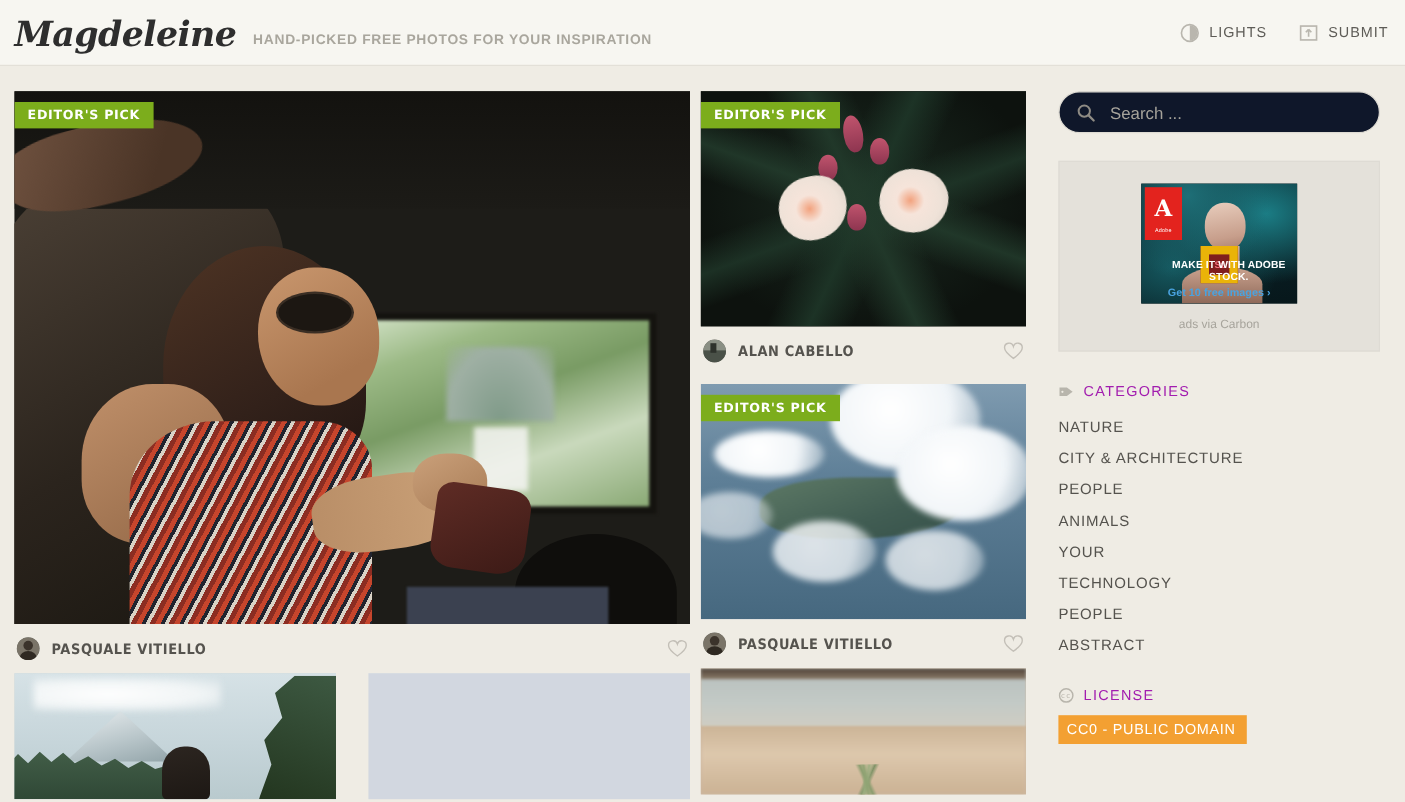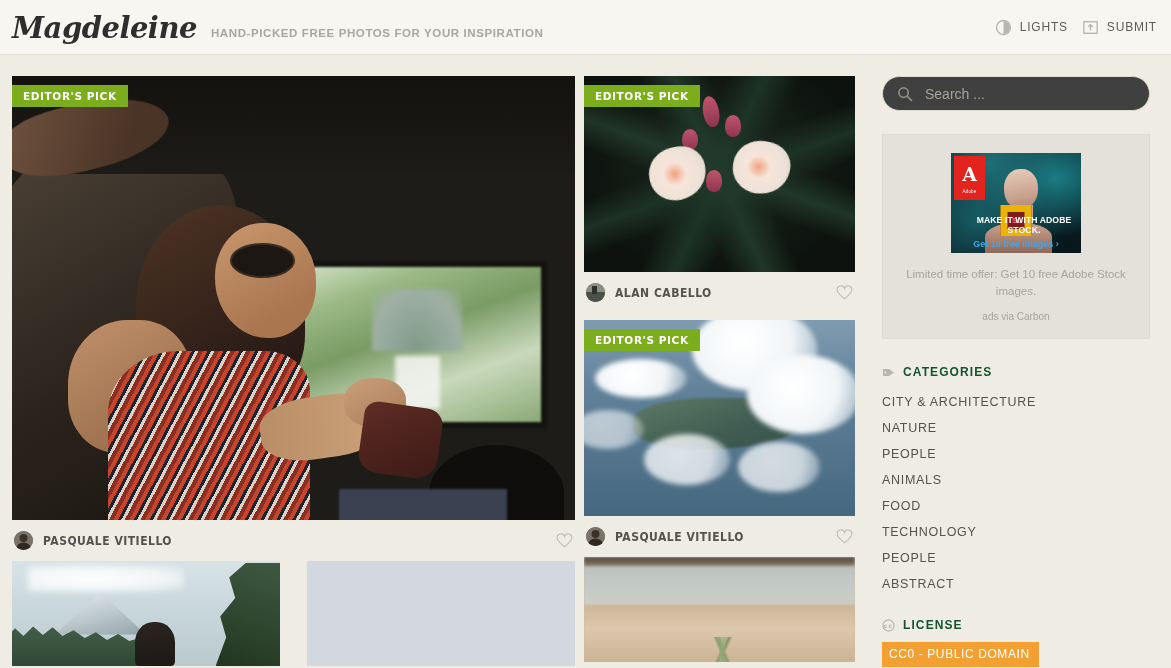--- a/index.html
+++ b/index.html
@@ -44,21 +44,21 @@
   .brand-tagline {
     font-size: 11.5px;
     letter-spacing: 0.6px;
     color: #a9a69d;
     font-weight: 600;
     white-space: nowrap;
   }
   .header-actions {
     margin-left: auto;
     display: flex;
-    gap: 14px;
+    gap: 26px;
   }
   .header-action {
     display: flex;
     align-items: center;
     gap: 8px;
     cursor: pointer;
     text-decoration: none;
   }
   .header-action-label {
     font-size: 12px;
@@ -429,21 +429,21 @@
   
   .sidebar {
     width: 268px;
     flex: 0 0 auto;
   }
   .search-box {
     position: relative;
     height: 35px;
     border: 1px solid #dedbd3;
     border-radius: 18px;
-    background: #404040;
+    background: #0f172a;
     display: flex;
     align-items: center;
     padding: 0 14px;
     box-sizing: border-box;
   }
   .search-input {
     border: 0;
     outline: 0;
     background: transparent;
     font-size: 14px;
@@ -570,22 +570,22 @@
     color: #a7a49c;
   }
 
   .side-section { margin-top: 26px; }
   .side-head {
     display: flex;
     align-items: center;
     gap: 8px;
     font-size: 12px;
     letter-spacing: 1.1px;
-    color: #14532d;
-    font-weight: 700;
+    color: #a21caf;
+    font-weight: 400;
     margin-bottom: 10px;
   }
   .cat-list { list-style: none; margin: 0; padding: 0; }
   .cat-item {
     font-size: 12.5px;
     letter-spacing: 0.7px;
     color: #55534e;
     padding: 6px 0;
     cursor: pointer;
     font-family: "Liberation Sans", sans-serif;
@@ -796,40 +796,39 @@
         <div class="ad-hair"></div>
         <div class="ad-shoulder"></div>
         <div class="ad-neck"></div>
         <div class="ad-face"></div>
         <div class="ad-logo">A</div>
         <div class="ad-logo-sub">Adobe</div>
         <div class="ad-st">St</div>
         <div class="ad-tagline">MAKE IT WITH ADOBE STOCK.</div>
         <div class="ad-cta">Get 10 free images ›</div>
       </div>
-      <div class="ad-text">Limited time offer: Get 10 free Adobe Stock images.</div>
       <div class="ad-via">ads via Carbon</div>
     </div>
 
     <div class="side-section">
       <div class="side-head">
         <span class="ico">
           <svg width="13" height="13" viewBox="0 0 14 14">
             <path d="M1 3.2 L7.6 3.2 L12.8 7 L7.6 10.8 L1 10.8 Z" fill="#b8b5ac"></path>
             <circle cx="3.6" cy="7" r="1" fill="#efece4"></circle>
           </svg>
         </span>
         <span>CATEGORIES</span>
       </div>
       <ul class="cat-list">
+        <li class="cat-item">NATURE</li>
         <li class="cat-item">CITY &amp; ARCHITECTURE</li>
-        <li class="cat-item">NATURE</li>
         <li class="cat-item">PEOPLE</li>
         <li class="cat-item">ANIMALS</li>
-        <li class="cat-item">FOOD</li>
+        <li class="cat-item">YOUR</li>
         <li class="cat-item">TECHNOLOGY</li>
         <li class="cat-item">PEOPLE</li>
         <li class="cat-item">ABSTRACT</li>
       </ul>
     </div>
 
     <div class="side-section" style="margin-top:21px;">
       <div class="side-head">
         <span class="ico">
           <svg width="13" height="13" viewBox="0 0 14 14">

